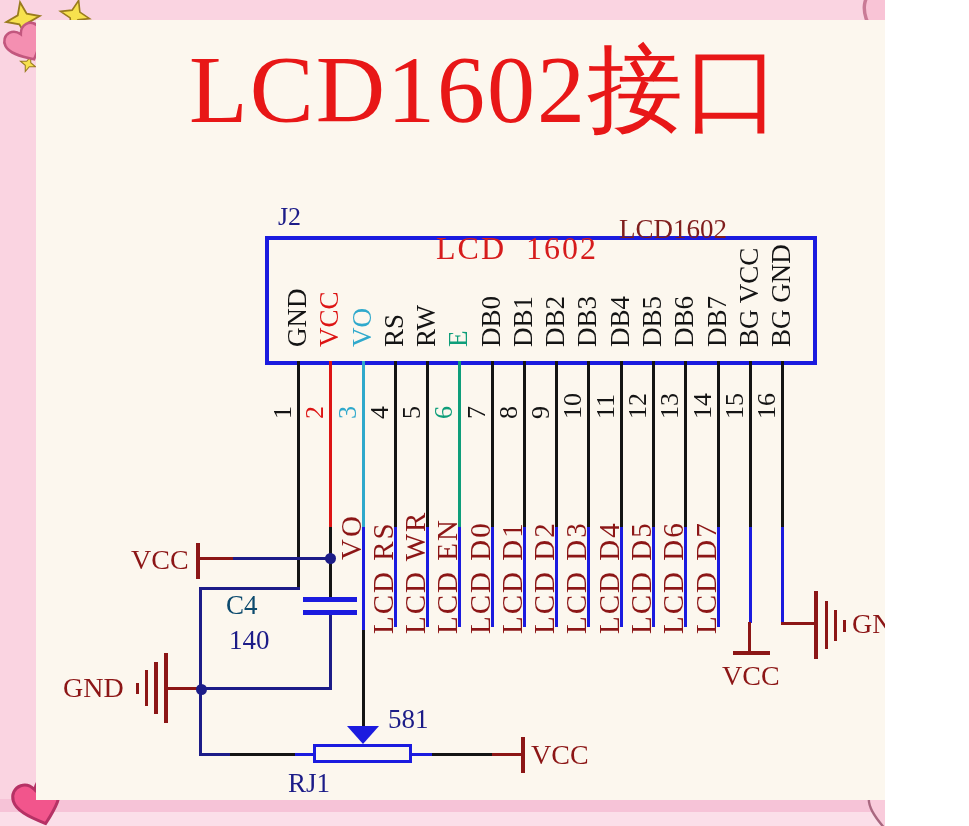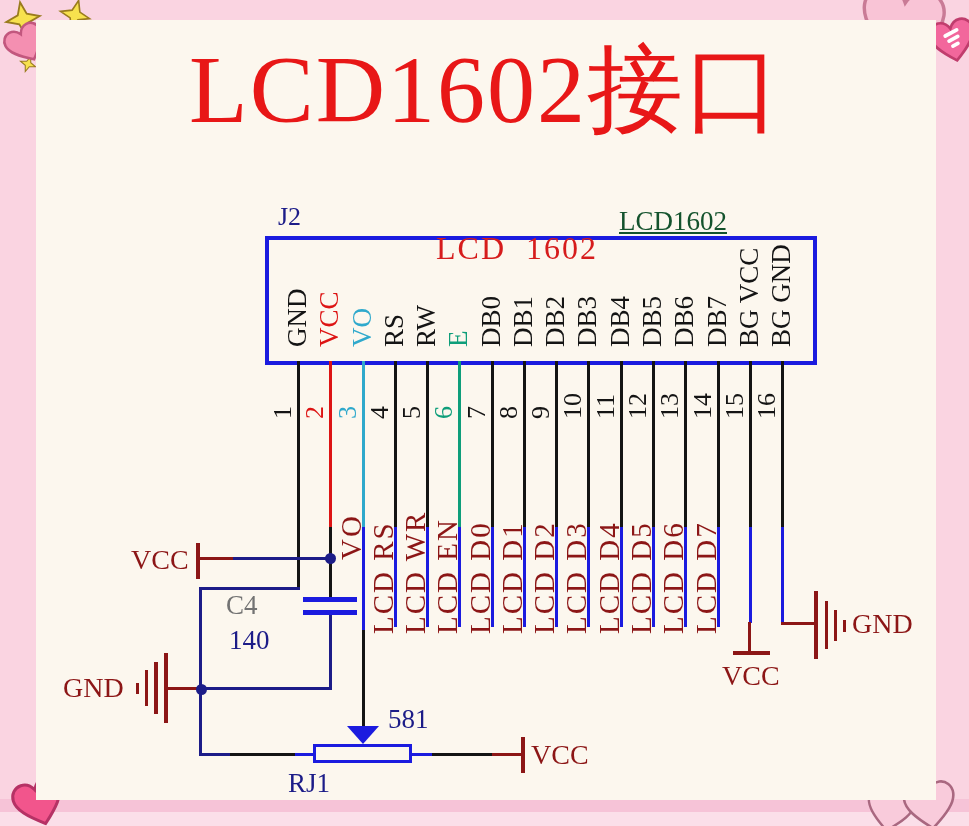--- a/index.html
+++ b/index.html
@@ -1,17 +1,17 @@
 <!DOCTYPE html>
 <html><head>
 <meta charset="utf-8">
 <style>
   html,body{margin:0;padding:0;}
   body{font-family:"Liberation Serif","DejaVu Serif",serif;}
-  .stage{position:relative;width:969px;height:826px;background:#fad4e1;overflow:hidden;}
+  .stage{position:relative;width:885px;height:826px;background:#fad4e1;overflow:hidden;}
   .band{position:absolute;left:0;width:969px;}
   .panel{position:absolute;left:36px;top:20px;width:900px;height:780px;background:#fcf7ee;}
   .abs{position:absolute;}
   .hlabel{position:absolute;white-space:nowrap;line-height:1;}
   .vlabel{position:absolute;white-space:nowrap;line-height:1;transform-origin:0 0;transform:rotate(-90deg);}
   .wire{position:absolute;}
   .dot{position:absolute;width:11px;height:11px;border-radius:50%;}
   .title{position:absolute;left:36px;top:42px;width:900px;text-align:center;font-size:96px;line-height:1;letter-spacing:2px;}
   .connbox{position:absolute;left:265px;top:236px;width:544px;height:121px;border:4px solid #1b1bdf;}
   .potbody{position:absolute;left:313px;top:744px;width:93px;height:13px;border:3px solid #1b1bdf;background:transparent;}
@@ -61,21 +61,21 @@
   </svg>
 
   <div class="panel"></div>
 
   <div class="title" style="color:#e81717;">LCD1602接口</div>
 
   <div class="abs" style="left:0;top:0;width:969px;height:826px;">
 
     <div class="connbox"></div>
     <div class="hlabel" style="left:278px;top:204px;font-size:26px;color:#1c1c88;">J2</div>
-    <div class="hlabel" style="left:619px;top:208px;font-size:27px;color:#14532d;text-decoration:underline;">LCD1602</div>
+    <div class="hlabel" style="left:619px;top:216px;font-size:27px;color:#7f1d1d;">LCD1602</div>
     <div class="hlabel" style="left:436px;top:232px;font-size:32px;color:#d61c1c;word-spacing:10px;letter-spacing:2px;">LCD 1602</div>
 
     <div class="abs" id="pins-layer" style="left:0;top:0;">
         <div class="wire" style="left: 297px; top: 361px; width: 3px; height: 229px; background: rgb(20, 20, 20);"></div>
         <div class="vlabel" style="left: 270px; top: 419px; color: rgb(20, 20, 20); font-size: 26px;">1</div>
         <div class="vlabel" style="left: 284px; top: 347px; color: rgb(20, 20, 20); font-size: 27px;">GND</div>
         <div class="wire" style="left: 329px; top: 361px; width: 3px; height: 166px; background: rgb(221, 20, 20);"></div>
         <div class="wire" style="left: 329px; top: 527px; width: 3px; height: 72px; background: rgb(20, 20, 20);"></div>
         <div class="vlabel" style="left: 302px; top: 419px; color: rgb(221, 20, 20); font-size: 26px;">2</div>
         <div class="vlabel" style="left: 316px; top: 347px; color: rgb(221, 20, 20); font-size: 27px;">VCC</div>
@@ -164,21 +164,21 @@
     <div class="wire" style="left:154px;top:662px;width:4px;height:52px;background:#8c1616;"></div>
     <div class="wire" style="left:145px;top:670px;width:3px;height:36px;background:#8c1616;"></div>
     <div class="wire" style="left:136px;top:683px;width:3px;height:11px;background:#8c1616;"></div>
     <div class="hlabel" style="left:63px;top:674px;font-size:28px;color:#8c1616;">GND</div>
     <div class="dot" style="left:196px;top:684px;background:#1c1c88;"></div>
 
     <div class="wire" style="left:303px;top:597px;width:54px;height:5px;background:#1b1bdf;"></div>
     <div class="wire" style="left:303px;top:610px;width:54px;height:5px;background:#1b1bdf;"></div>
     <div class="wire" style="left:329px;top:615px;width:3px;height:74px;background:#1c1c88;"></div>
     <div class="wire" style="left:199px;top:687px;width:133px;height:3px;background:#1c1c88;"></div>
-    <div class="hlabel" style="left:226px;top:592px;font-size:27px;color:#737373;">C4</div>
+    <div class="hlabel" style="left:226px;top:592px;font-size:27px;color:#0c4a6e;">C4</div>
     <div class="hlabel" style="left:229px;top:627px;font-size:27px;color:#1c1c88;">140</div>
 
     <div class="wire" style="left:199px;top:690px;width:3px;height:66px;background:#1c1c88;"></div>
     <div class="wire" style="left:199px;top:753px;width:31px;height:3px;background:#1c1c88;"></div>
     <div class="wire" style="left:230px;top:753px;width:65px;height:3px;background:#141414;"></div>
     <div class="wire" style="left:295px;top:753px;width:19px;height:3px;background:#1b1bdf;"></div>
     <div class="potbody"></div>
     <div class="arrowdown"></div>
     <div class="wire" style="left:410px;top:753px;width:22px;height:3px;background:#1b1bdf;"></div>
     <div class="wire" style="left:432px;top:753px;width:60px;height:3px;background:#141414;"></div>

